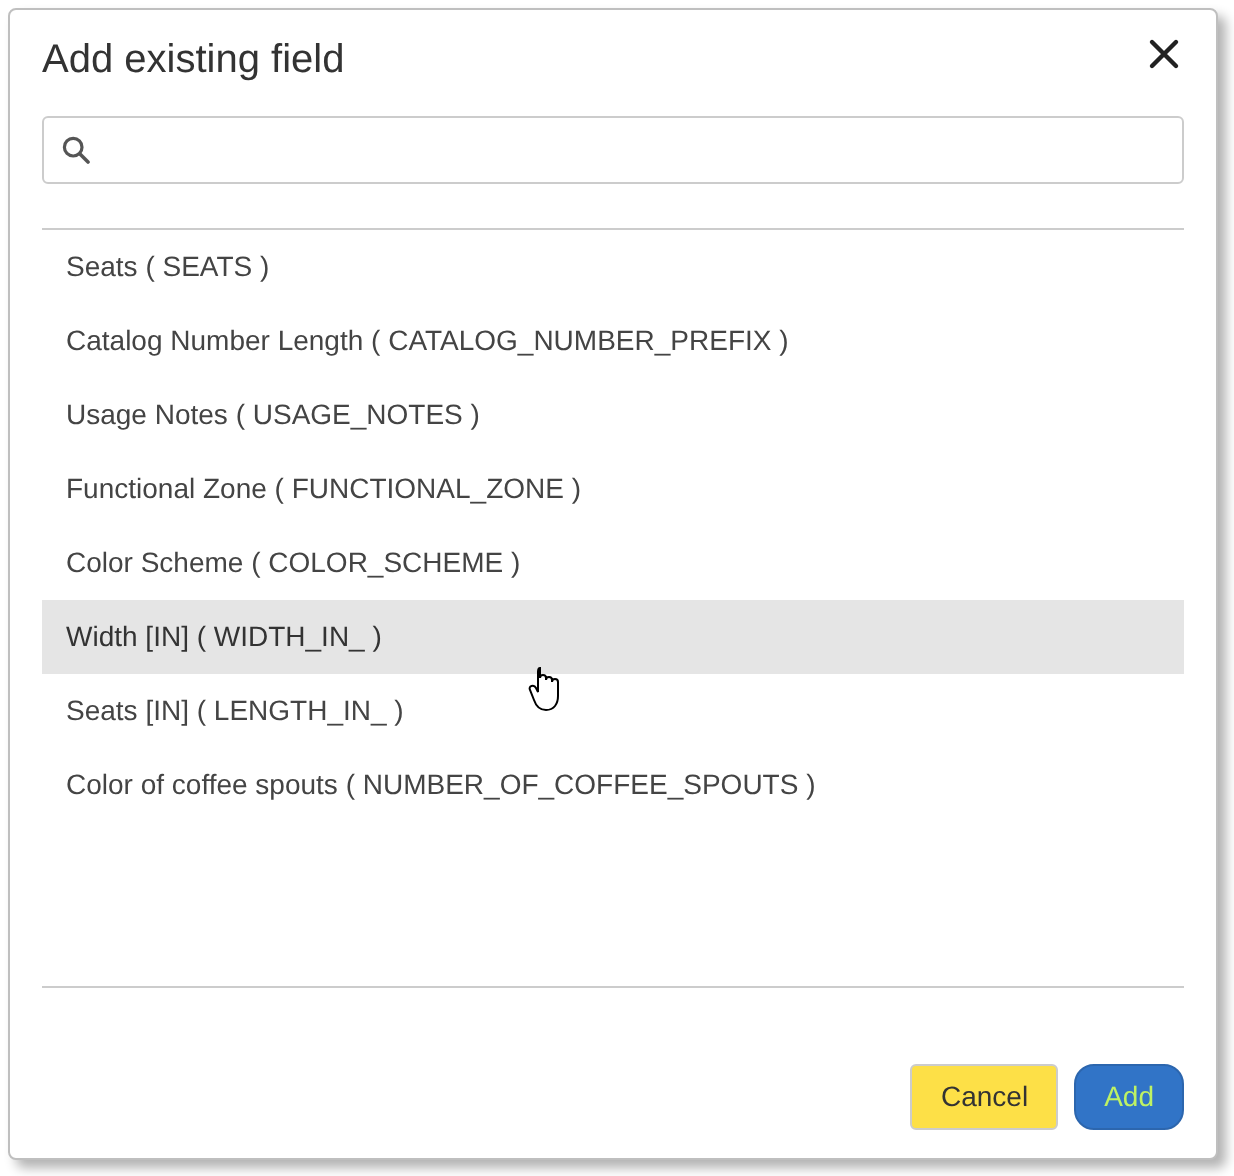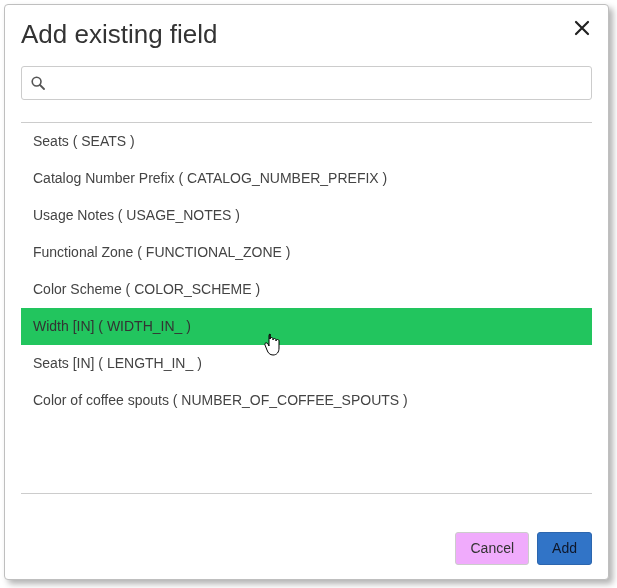--- a/index.html
+++ b/index.html
@@ -16,21 +16,21 @@
     display: flex;
     flex-direction: column;
   }
   .dialog-header {
     padding: 14px 16px 10px 16px;
     display: flex;
     align-items: flex-start;
     justify-content: space-between;
   }
   .dialog-title {
-    font-size: 26px;
+    font-size: 20px;
     font-weight: 400;
     color: #333;
   }
   .close-btn {
     font-size: 20px;
     font-weight: 700;
     color: #222;
     cursor: pointer;
     line-height: 1;
     background: none;
@@ -74,47 +74,48 @@
   }
   .list-item {
     padding: 10px 10px 10px 12px;
     font-size: 14px;
     color: #444;
     cursor: pointer;
     border-bottom: 1px solid transparent;
     position: relative;
   }
   .list-item.selected {
-    background: #22c55e;
+    background: #e5e5e5;
     color: #333;
   }
   .dialog-footer {
     padding: 10px 16px 14px 16px;
     display: flex;
     justify-content: flex-end;
     gap: 8px;
   }
   .btn {
     display: inline-block;
     padding: 7px 14px;
     font-size: 14px;
     line-height: 1.2;
     border-radius: 3px;
     cursor: pointer;
     border: 1px solid transparent;
   }
   .btn-default {
-    background: #f0abfc;
+    background: #fde047;
     border-color: #ccc;
     color: #333;
   }
   .btn-primary {
     background: #3174c7;
     border-color: #2c66ae;
-    color: #0f172a;
+    color: #bef264;
+    border-radius: 10px;
   }
   .cursor-ptr {
     position: absolute;
     left: 258px;
     top: 328px;
     width: 20px; height: 24px;
     pointer-events: none;
     z-index: 10;
   }
   
@@ -150,21 +151,21 @@
               <circle cx="5.6" cy="5.6" r="4.4" fill="none" stroke="#555" stroke-width="1.6"></circle>
               <line x1="9" y1="9" x2="13" y2="13" stroke="#555" stroke-width="1.8" stroke-linecap="round"></line>
             </svg>
         </span>
         <input type="text" class="search-input" value="" style="">
       </div>
 
       <div class="list-container" id="field-list">
 
       <div class="list-item"><span>Seats ( SEATS )</span></div>
-          <div class="list-item"><span>Catalog Number Prefix ( CATALOG_NUMBER_PREFIX )</span></div>
+          <div class="list-item"><span>Catalog Number Length ( CATALOG_NUMBER_PREFIX )</span></div>
           <div class="list-item"><span>Usage Notes ( USAGE_NOTES )</span></div>
           <div class="list-item"><span>Functional Zone ( FUNCTIONAL_ZONE )</span></div>
           <div class="list-item"><span>Color Scheme ( COLOR_SCHEME )</span></div>
           <div class="list-item selected"><span>Width [IN] ( WIDTH_IN_ )</span></div>
           <div class="list-item"><span>Seats [IN] ( LENGTH_IN_ )</span></div>
           <div class="list-item"><span>Color of coffee spouts ( NUMBER_OF_COFFEE_SPOUTS )</span></div>
         </div>
     </div>
 
     <div class="dialog-footer">

